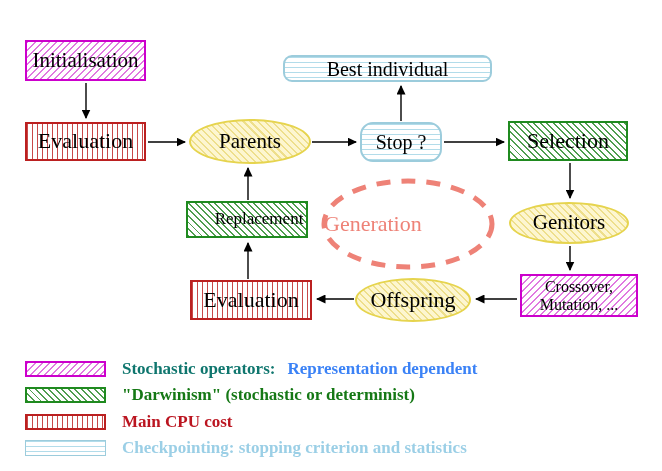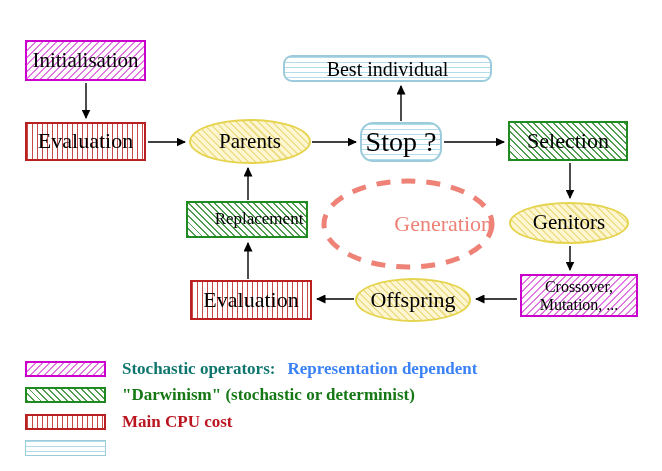--- a/index.html
+++ b/index.html
@@ -32,29 +32,29 @@
   .hatch-yellow {
     border:2px solid #e6d44e; border-radius:50%;
     background:#fdf6d0;
     background-image:repeating-linear-gradient(45deg,#eedf8c 0 1.5px,#fdf6d0 1.5px 5px);
   }
   
   .n-init        { left:25px;  top:24px;  width:121px; height:41px; font-size:21px; }
   .n-eval1       { left:25px;  top:106px; width:121px; height:39px; font-size:22px; }
   .n-parents     { left:189px; top:103px; width:122px; height:45px; font-size:21px; }
   .n-best        { left:283px; top:39px;  width:209px; height:27px; font-size:20px;border-radius:9px; }
-  .n-stop        { left:360px; top:106px; width:82px;  height:40px; font-size:28px; border-radius:13px;text-align:right; }
+  .n-stop        { left:360px; top:106px; width:82px;  height:40px; font-size:20px; border-radius:13px;text-align:right; }
   .n-selection   { left:508px; top:105px; width:120px; height:40px; font-size:22px; }
   .n-genitors    { left:509px; top:186px; width:120px; height:42px; font-size:21px; }
   .n-crossover   { left:520px; top:258px; width:118px; height:43px; font-size:16px; flex-direction:column; }
   .n-offspring   { left:355px; top:262px; width:116px; height:44px; font-size:22px; }
   .n-eval2       { left:190px; top:264px; width:122px; height:40px; font-size:22px; }
   .n-replacement { left:186px; top:185px; width:122px; height:37px; font-size:17px;padding-left:24px; }
   .generation-label {
-    position:absolute; left:324px; top:195px; width:168px; text-align:right;
+    position:absolute; left:324px; top:195px; width:168px; text-align:left;
     color:#ee8277; font-size:22px;
   }
   .arrows { position:absolute; left:0; top:0; width:662px; height:471px; }
   
   .legend-row { position:absolute; left:25px; display:flex; align-items:center; height:20px;
                 font-size:17px; font-weight:bold; white-space:nowrap; }
   .lg-1 { top:343px; } .lg-2 { top:369px; } .lg-3 { top:396px; } .lg-4 { top:422px; }
   .swatch { display:inline-block; width:81px; height:16px; box-sizing:border-box; margin-right:16px; flex:none; }
   .sw-cyan { border-width:1.5px; }
   .t-magenta   { color:#0f766e; margin-right:12px; }
@@ -146,15 +146,16 @@
     <span class="t-green">"Darwinism" (stochastic or determinist)</span>
   </div>
 
   <div class="legend-row lg-3">
     <span class="swatch stripe-red"></span>
     <span class="t-red">Main CPU cost</span>
   </div>
 
   <div class="legend-row lg-4">
     <span class="swatch stripe-cyan sw-cyan"></span>
+    <span class="t-lightblue">Checkpointing: stopping criterion and statistics</span>
   </div>
 
 </div>
 
 </body></html>

